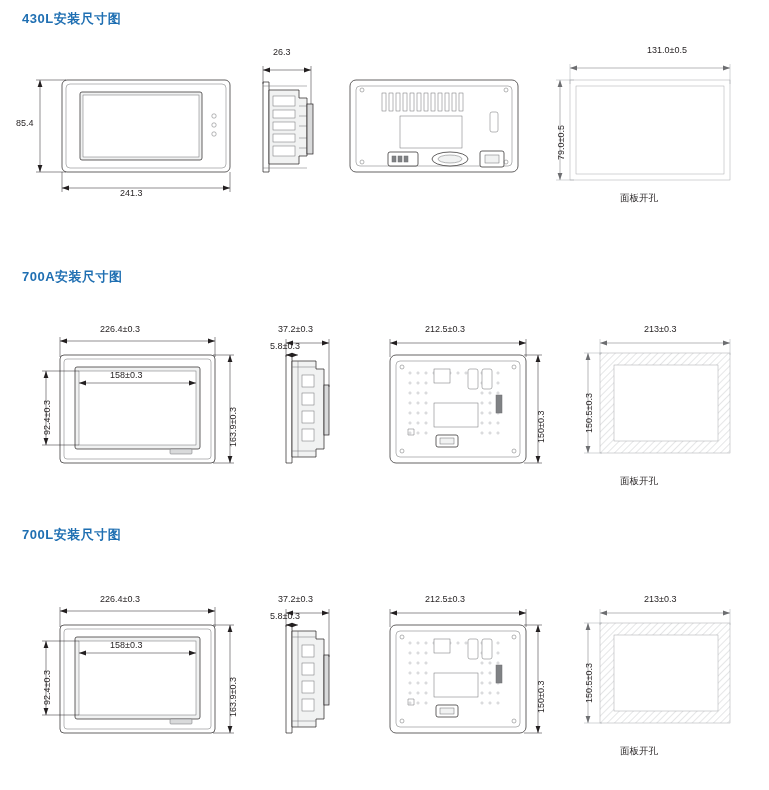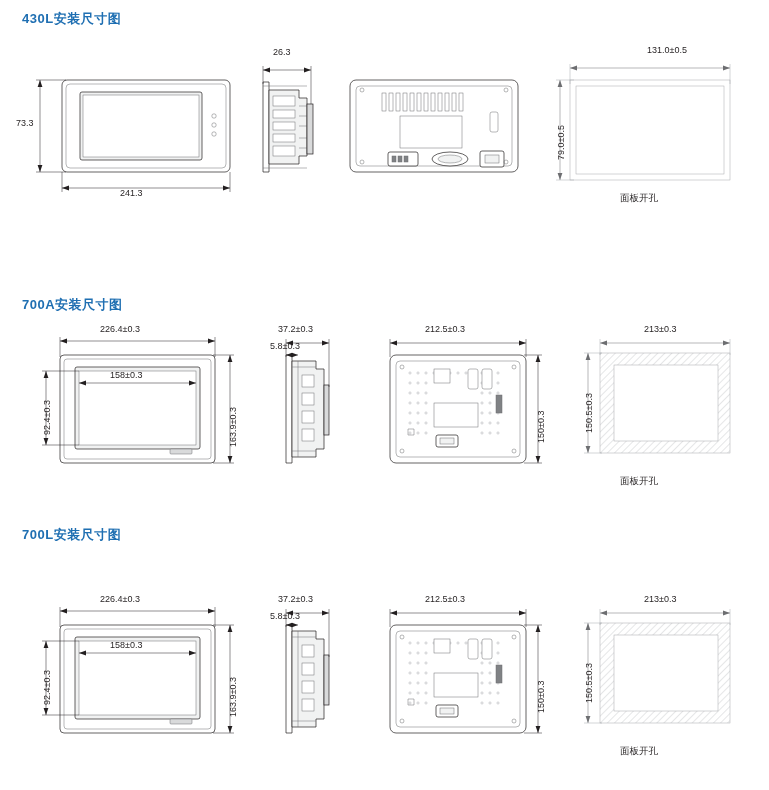--- a/index.html
+++ b/index.html
@@ -88,21 +88,21 @@
       <line class="dimline" x1="40" y1="112" x2="40" y2="132"></line>
       <line class="dimline" x1="208" y1="112" x2="208" y2="132"></line>
 
       <line class="dimline" x1="18" y1="20" x2="18" y2="112"></line>
       <polygon class="arrowhead" points="18,20 15.6,27 20.4,27"></polygon>
       <polygon class="arrowhead" points="18,112 15.6,105 20.4,105"></polygon>
       <line class="dimline" x1="14" y1="20" x2="44" y2="20"></line>
       <line class="dimline" x1="14" y1="112" x2="44" y2="112"></line>
     </svg>
     <div class="dim-label" style="left:98px; top:128px;">241.3</div>
-    <div class="dim-label" style="left:-6px; top:58px;">73.3</div>
+    <div class="dim-label" style="left:-6px; top:58px;">85.4</div>
   </div>
 
   <div class="panel" style="left:255px; top:60px; width:90px; height:140px;">
     <svg width="90" height="140" viewBox="0 0 90 140">
 
       <path class="ln fill-white" d="M8 22 L8 112 L14 112 L14 22 Z"></path>
       <path class="ln fill-lgray" d="M14 30 L14 104 L44 104 L44 96 L52 96 L52 38 L44 38 L44 30 Z"></path>
       <rect class="ln-thin fill-white" x="18" y="36" width="22" height="10"></rect>
       <rect class="ln-thin fill-white" x="18" y="50" width="22" height="8"></rect>
       <rect class="ln-thin fill-white" x="18" y="62" width="22" height="8"></rect>
@@ -175,21 +175,21 @@
       <polygon class="arrowhead-gray" points="8,30 5.6,37 10.4,37"></polygon>
       <polygon class="arrowhead-gray" points="8,130 5.6,123 10.4,123"></polygon>
       <line class="ln-light" x1="4" y1="30" x2="22" y2="30"></line>
       <line class="ln-light" x1="4" y1="130" x2="22" y2="130"></line>
     </svg>
     <div class="dim-label" style="left:62px; top:-5px;margin-left:33px;">131.0±0.5</div>
     <div class="dim-label vert" style="left:4px; top:110px;">79.0±0.5</div>
     <div class="cut-label" style="left:68px; top:142px;">面板开孔</div>
   </div>
 
-  <div class="section-title" style="left:22px; top:268px;margin-top:28px;">700A安装尺寸图</div>
+  <div class="section-title" style="left:22px; top:268px;">700A安装尺寸图</div>
 
   <div class="panel" style="left:30px; top:325px; width:215px; height:150px;">
     <svg width="215" height="150" viewBox="0 0 215 150">
       <rect class="ln fill-white" x="30" y="30" width="155" height="108" rx="4" ry="4"></rect>
       <rect class="ln-thin fill-white" x="34" y="34" width="147" height="100" rx="3" ry="3"></rect>
       <rect class="ln fill-lgray" x="45" y="42" width="125" height="82" rx="2" ry="2"></rect>
       <rect class="ln-thin fill-white" x="49" y="46" width="117" height="74"></rect>
       <rect class="ln-thin fill-mgray" x="140" y="124" width="22" height="5" rx="1" ry="1"></rect>
 
       <line class="dimline" x1="30" y1="16" x2="185" y2="16"></line>

